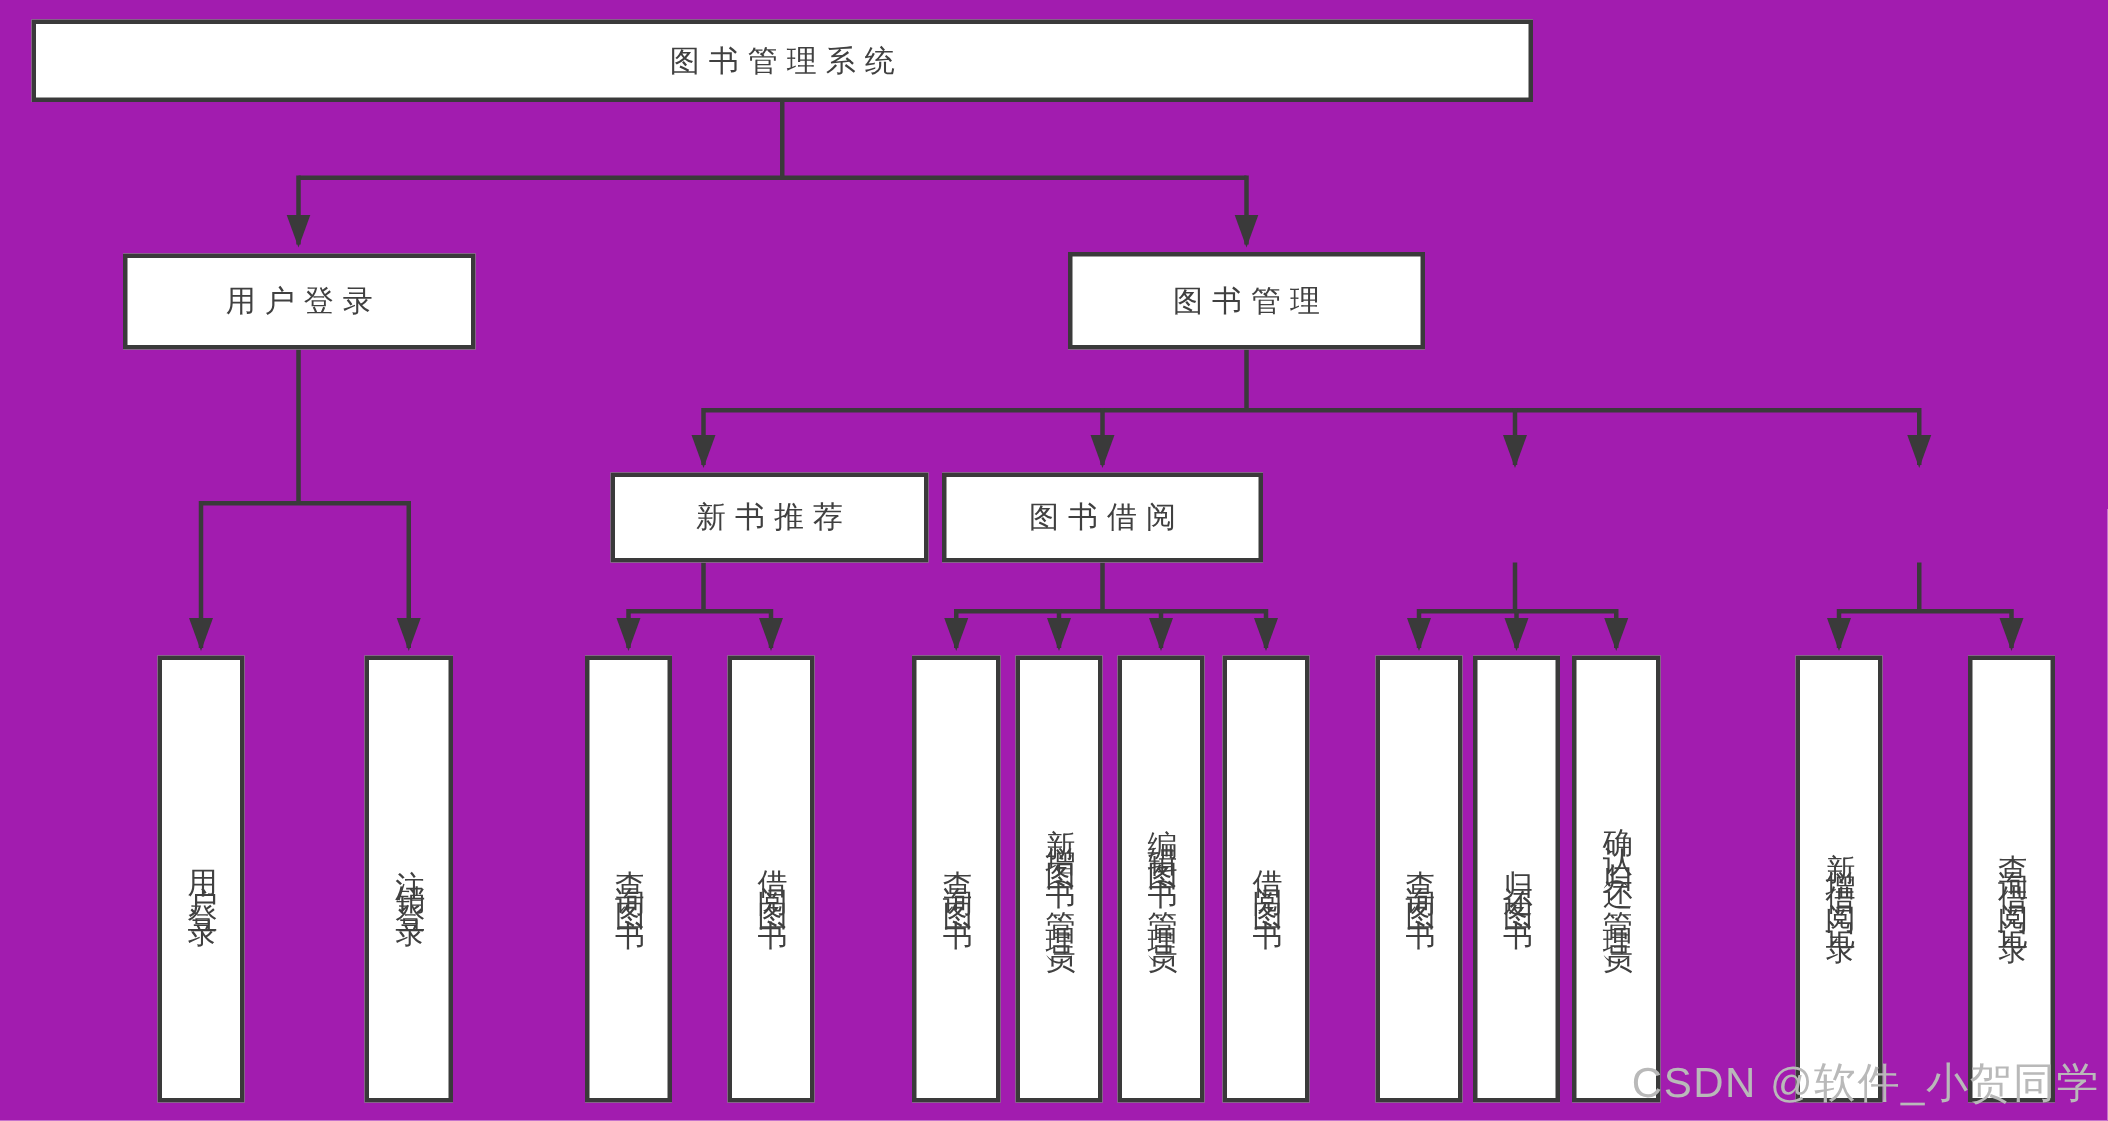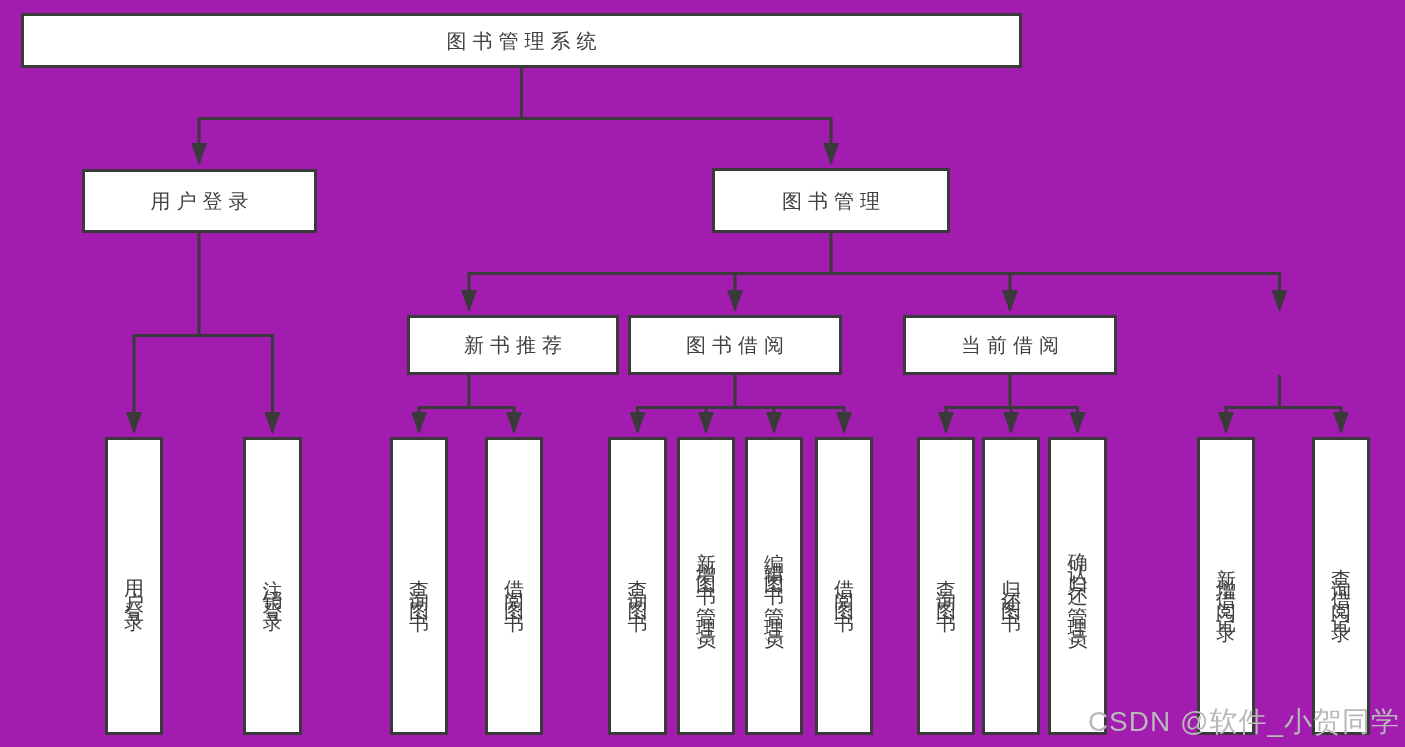--- a/index.html
+++ b/index.html
@@ -123,23 +123,20 @@
   <div class="node n-bookmgmt">
     <span class="hlabel">图书管理</span>
   </div>
 
   <div class="node sec sec0">
     <span class="hlabel">新书推荐</span>
   </div>
   <div class="node sec sec1">
     <span class="hlabel">图书借阅</span>
   </div>
-  <div class="node sec sec2">
-    <span class="hlabel">当前借阅</span>
-  </div>
 
   <div class="node leaf l-ul0">
     <span class="vtext">用户登录</span>
   </div>
   <div class="node leaf l-ul1">
     <span class="vtext">注销登录</span>
   </div>
 
   <div class="node leaf l-s0c0">
     <span class="vtext">查询图书</span>

